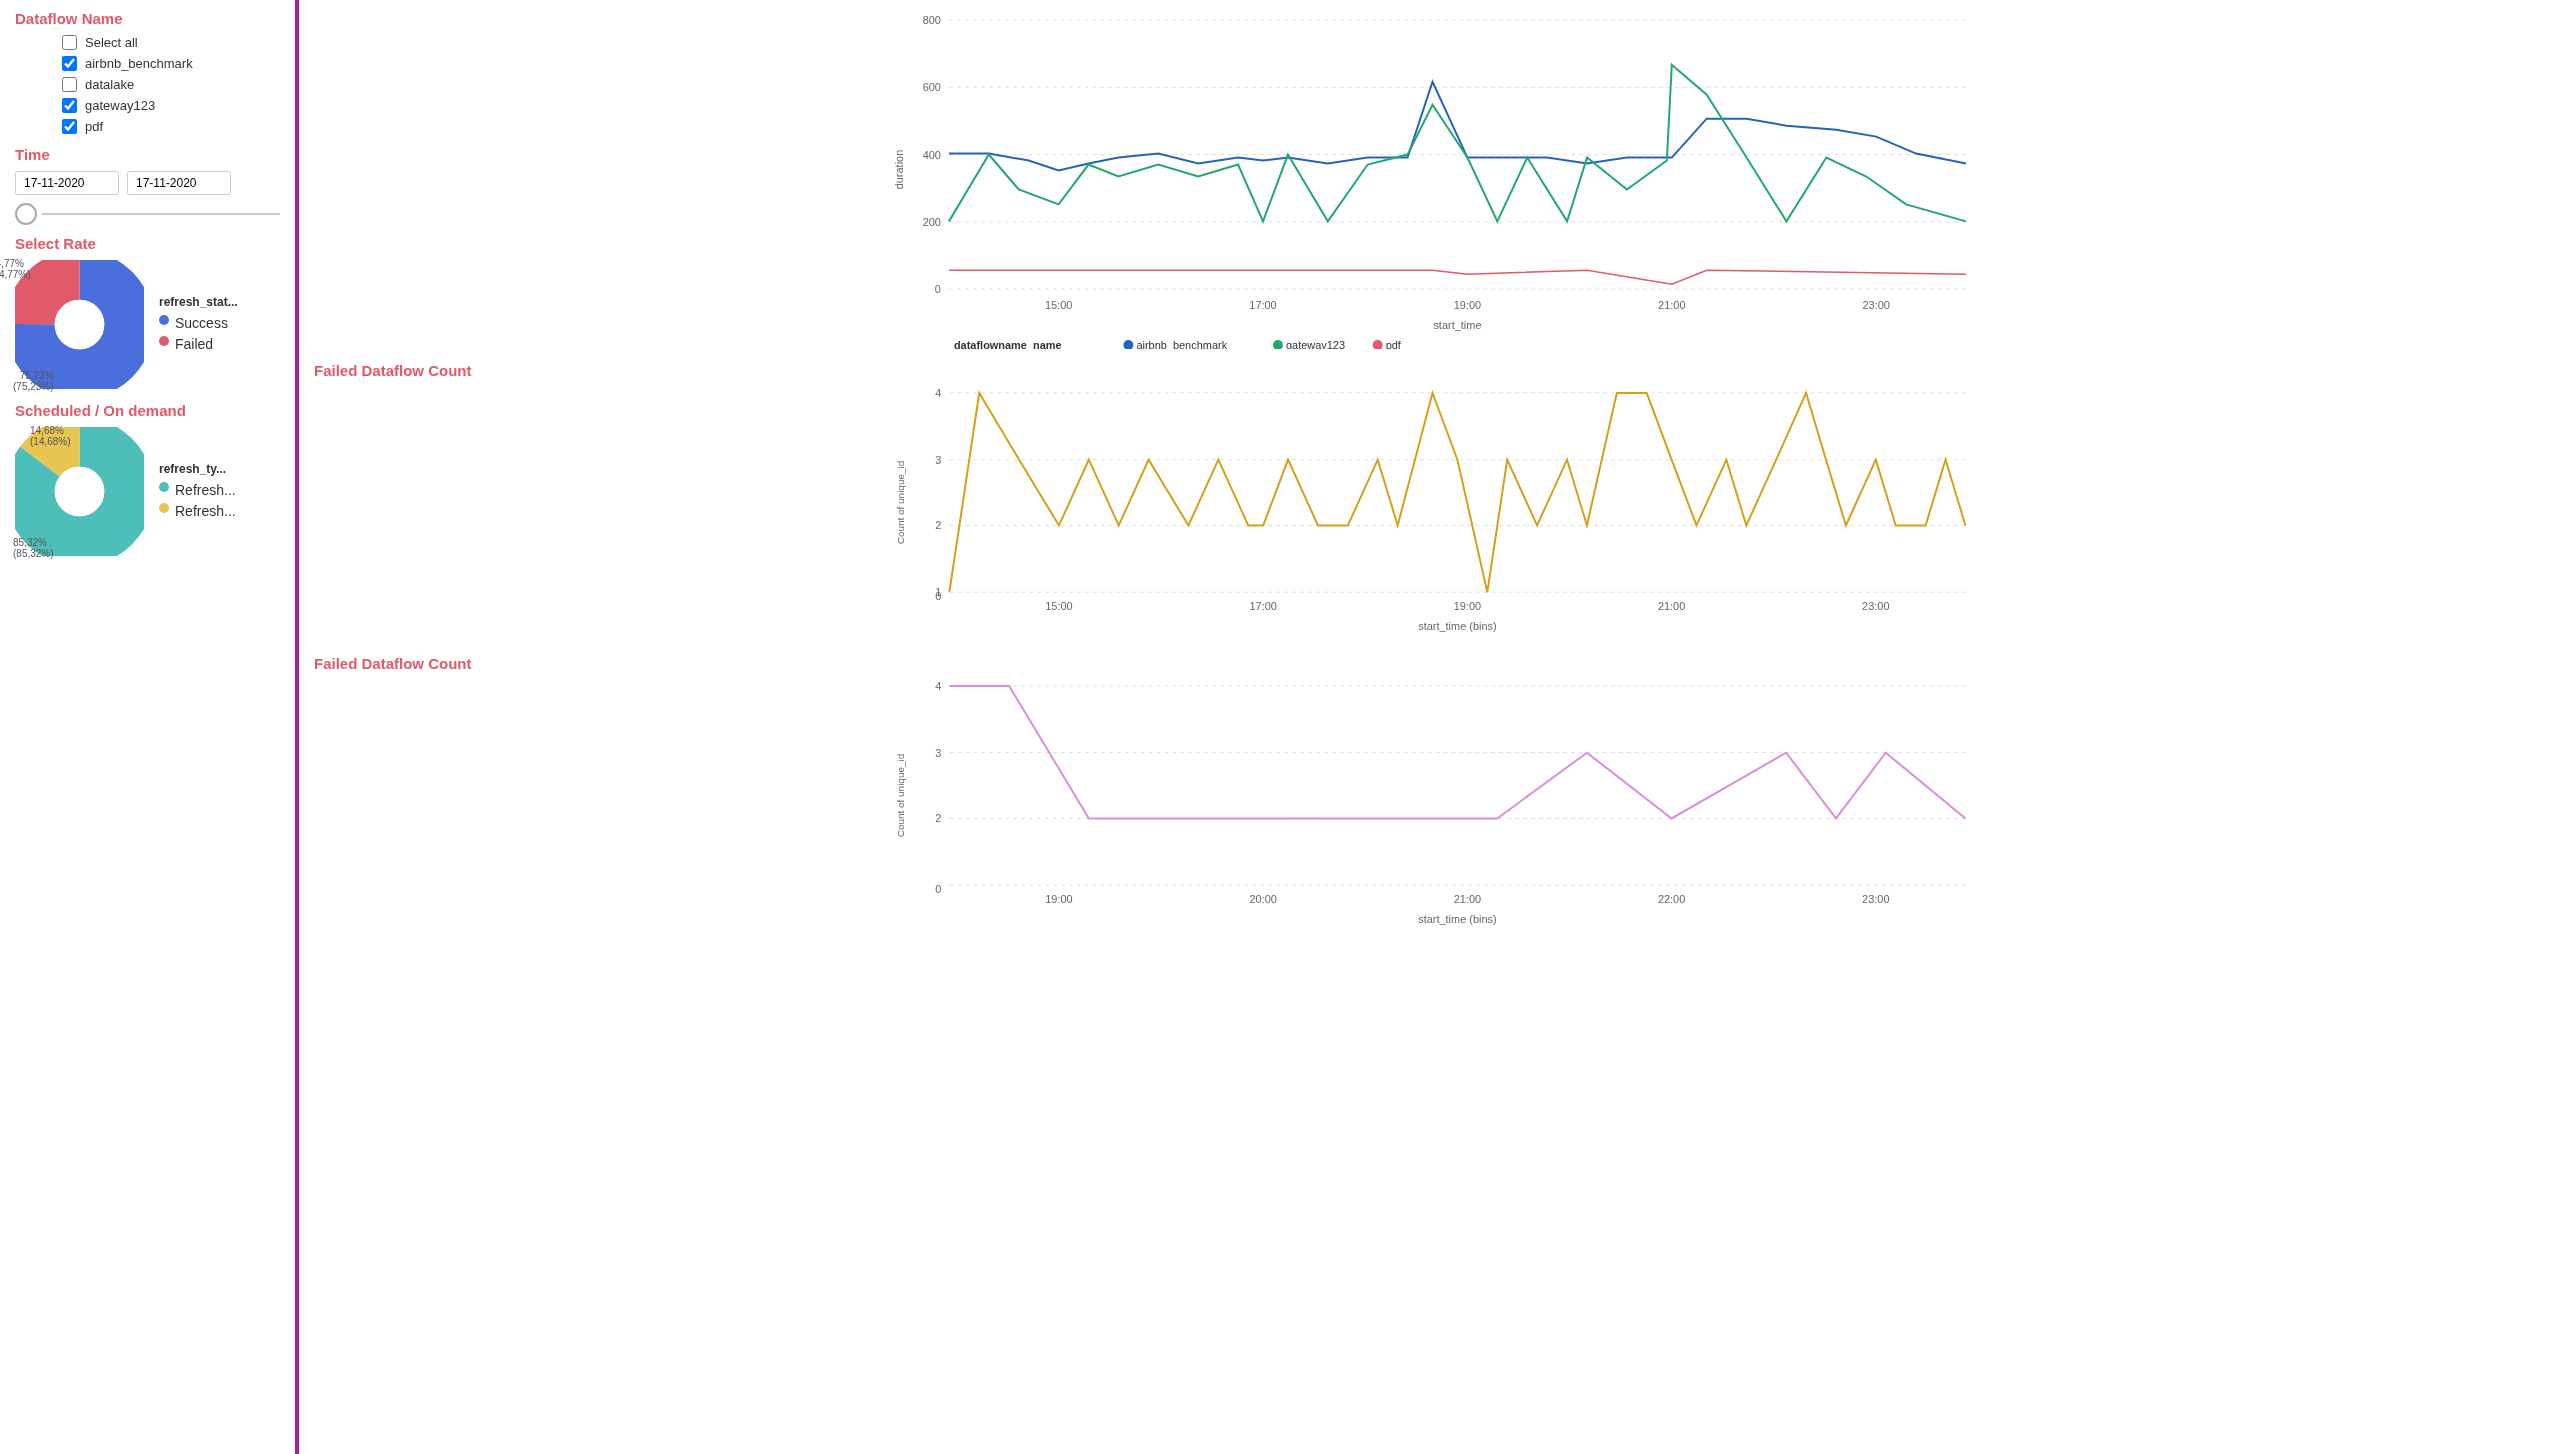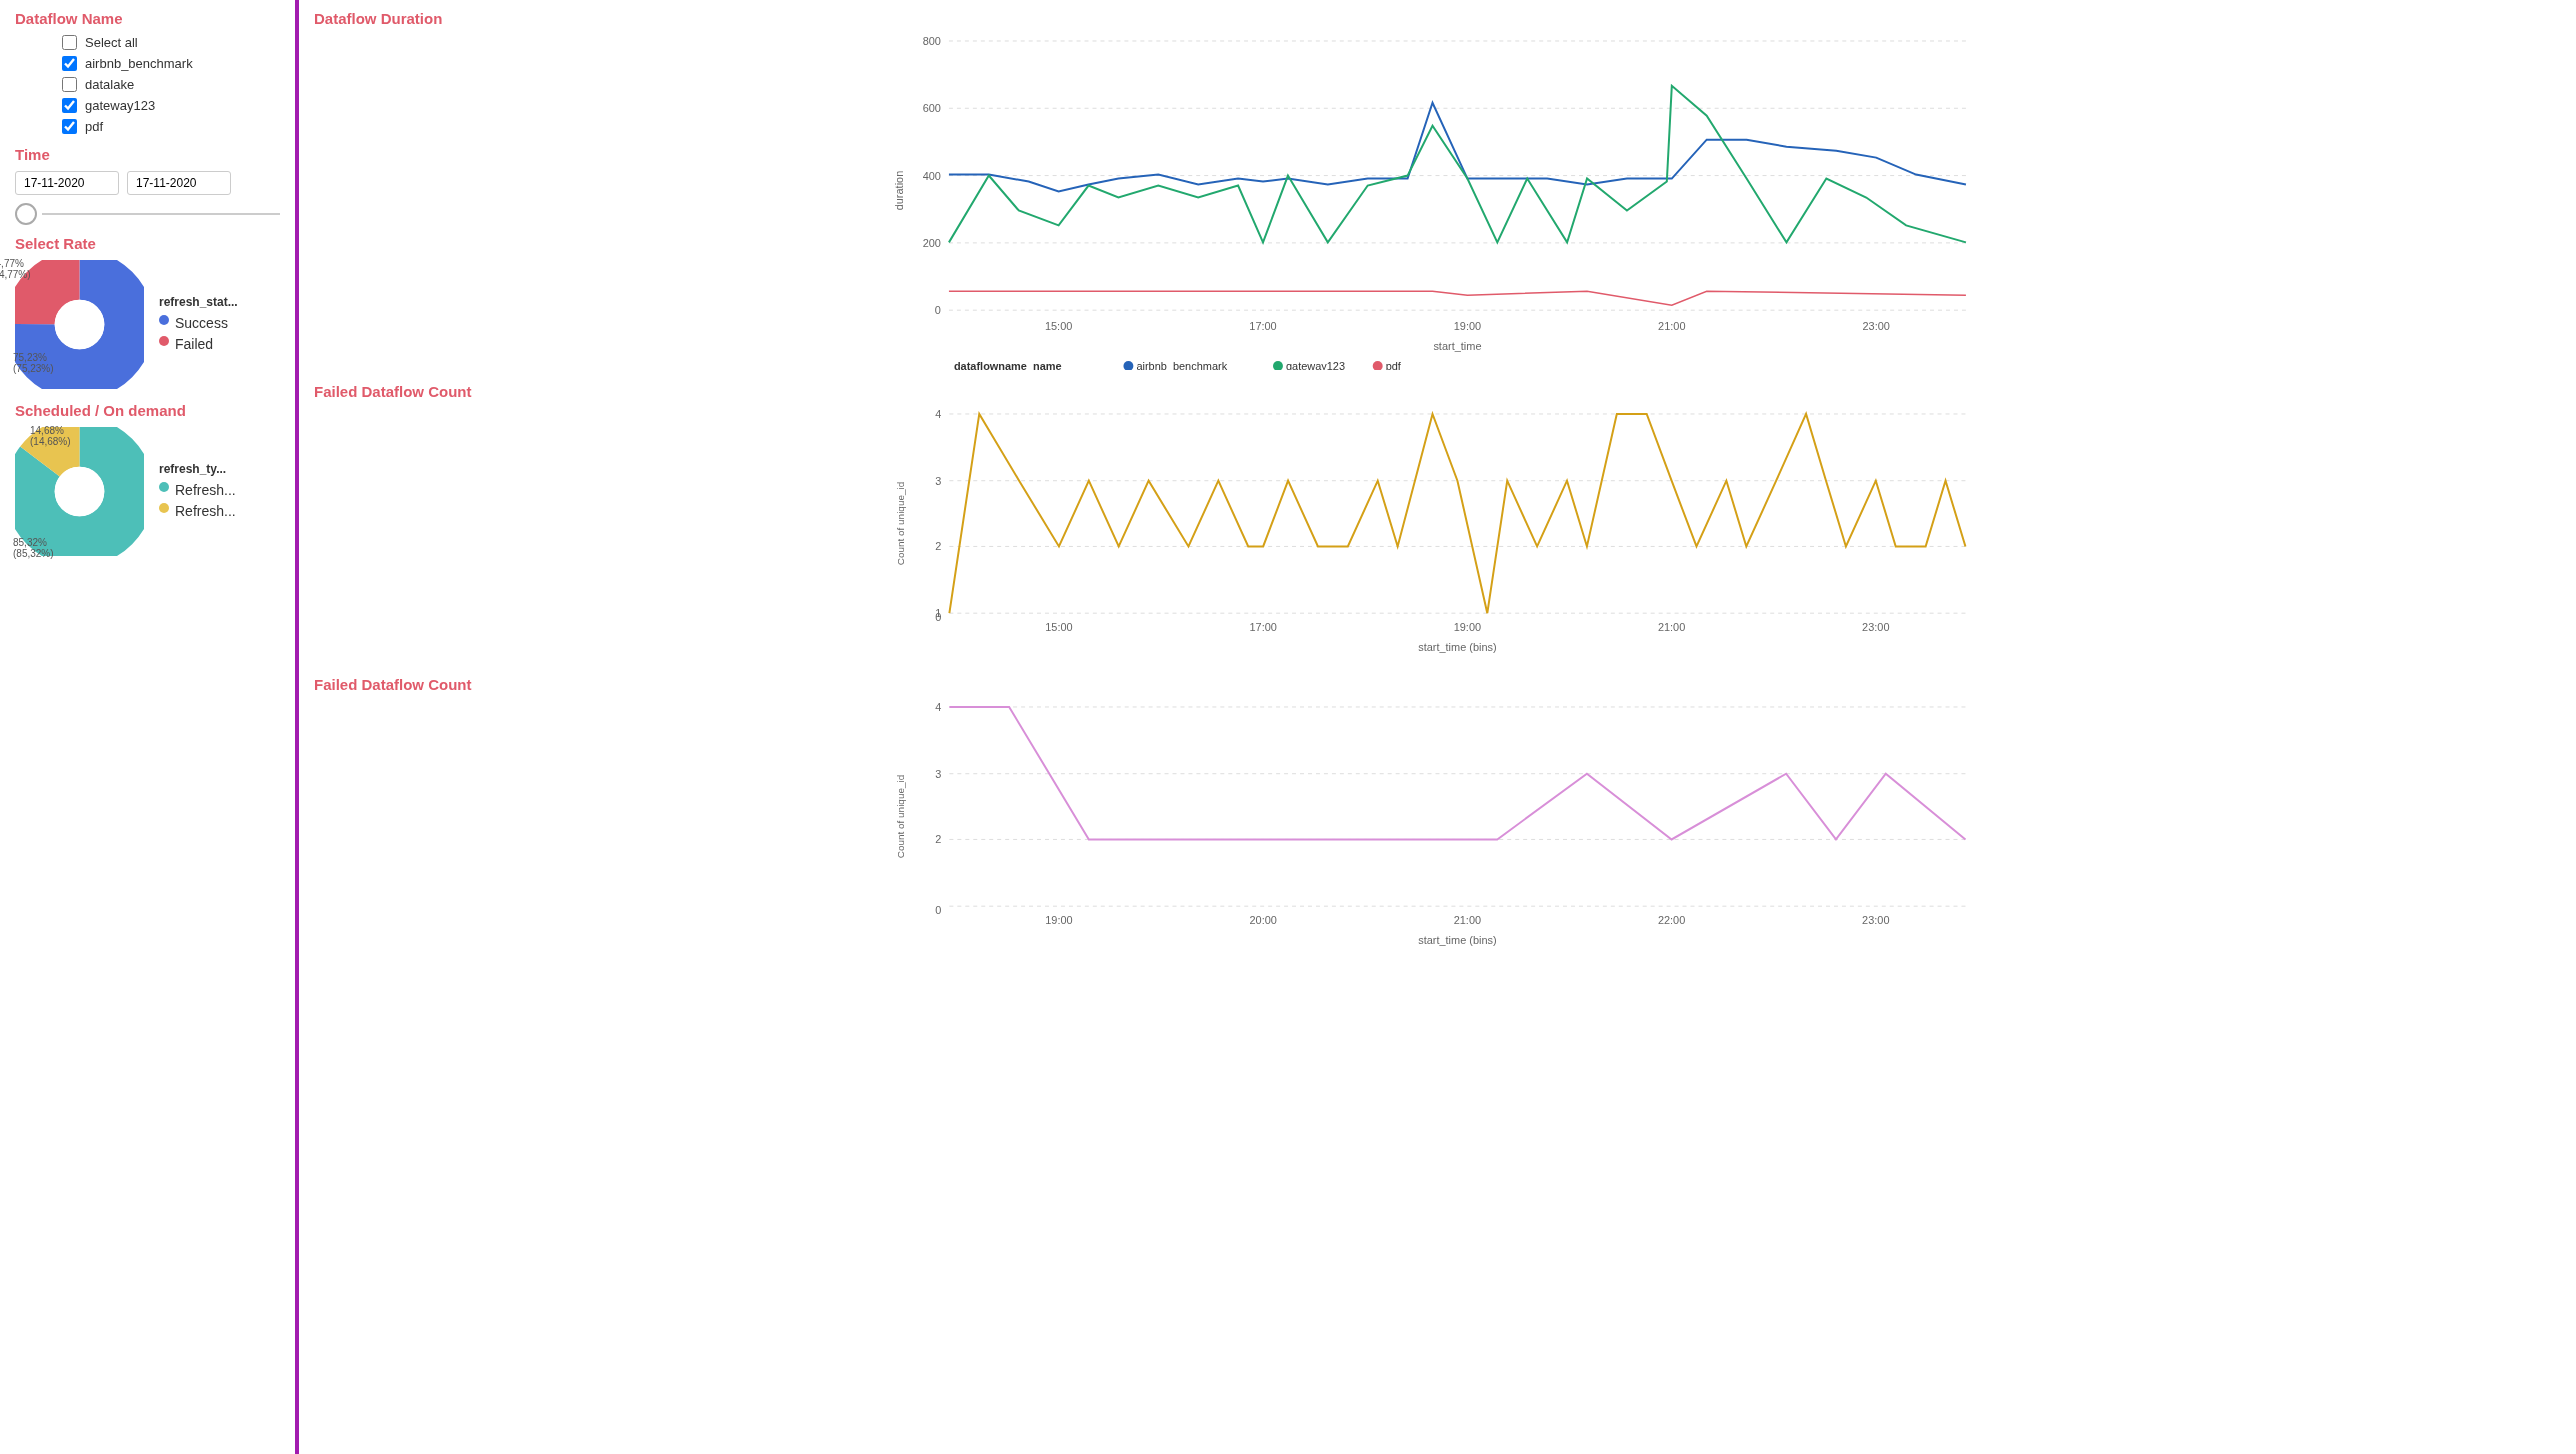--- a/index.html
+++ b/index.html
@@ -78,21 +78,21 @@
       <div class="section-title">Select Rate</div>
       <div class="pie-container">
         <div style="position:relative;">
           <svg width="129" height="129" viewBox="0 0 130 130">
 
             <circle cx="65" cy="65" r="50" fill="none" stroke="#4a6fdc" stroke-width="50" stroke-dasharray="235.62 78.54" stroke-dashoffset="0" transform="rotate(-90 65 65)"></circle>
             <circle cx="65" cy="65" r="50" fill="none" stroke="#e05a6a" stroke-width="50" stroke-dasharray="78.54 235.62" stroke-dashoffset="-235.62" transform="rotate(-90 65 65)"></circle>
             <circle cx="65" cy="65" r="25" fill="white"></circle>
           </svg>
           <div style="position:absolute; top:-2px; left:-25px; font-size:10px; color:#555; white-space:nowrap;">24,77%<br>(24,77%)</div>
-          <div style="position:absolute; bottom:18px; left:-2px; font-size:10px; color:#555; white-space:nowrap;">75,23%<br>(75,23%)</div>
+          <div style="position:absolute; bottom:0; left:-2px; font-size:10px; color:#555; white-space:nowrap;text-align:right;">75,23%<br>(75,23%)</div>
         </div>
         <div class="pie-legend">
           <div class="legend-title">refresh_stat...</div>
           <div class="legend-item">
             <div class="legend-dot" style="background:#4a6fdc;"></div>
             <span>Success</span>
           </div>
           <div class="legend-item">
             <div class="legend-dot" style="background:#e05a6a;"></div>
             <span>Failed</span>
@@ -125,21 +125,20 @@
             <span>Refresh...</span>
           </div>
         </div>
       </div>
     </div>
   </div>
 
   <div class="main">
 
     <div class="chart-block">
-      <div class="chart-title">Dataflow Duration</div>
       <svg width="100%" height="339" viewBox="0 0 1100 340">
 
         <rect x="60" y="10" width="1020" height="270" fill="white"></rect>
 
         <line x1="60" y1="10" x2="1080" y2="10" stroke="#ddd" stroke-dasharray="4,4"></line>
         <line x1="60" y1="77.5" x2="1080" y2="77.5" stroke="#ddd" stroke-dasharray="4,4"></line>
         <line x1="60" y1="145" x2="1080" y2="145" stroke="#ddd" stroke-dasharray="4,4"></line>
         <line x1="60" y1="212.5" x2="1080" y2="212.5" stroke="#ddd" stroke-dasharray="4,4"></line>
         <line x1="60" y1="280" x2="1080" y2="280" stroke="#ddd" stroke-dasharray="4,4"></line>
 

